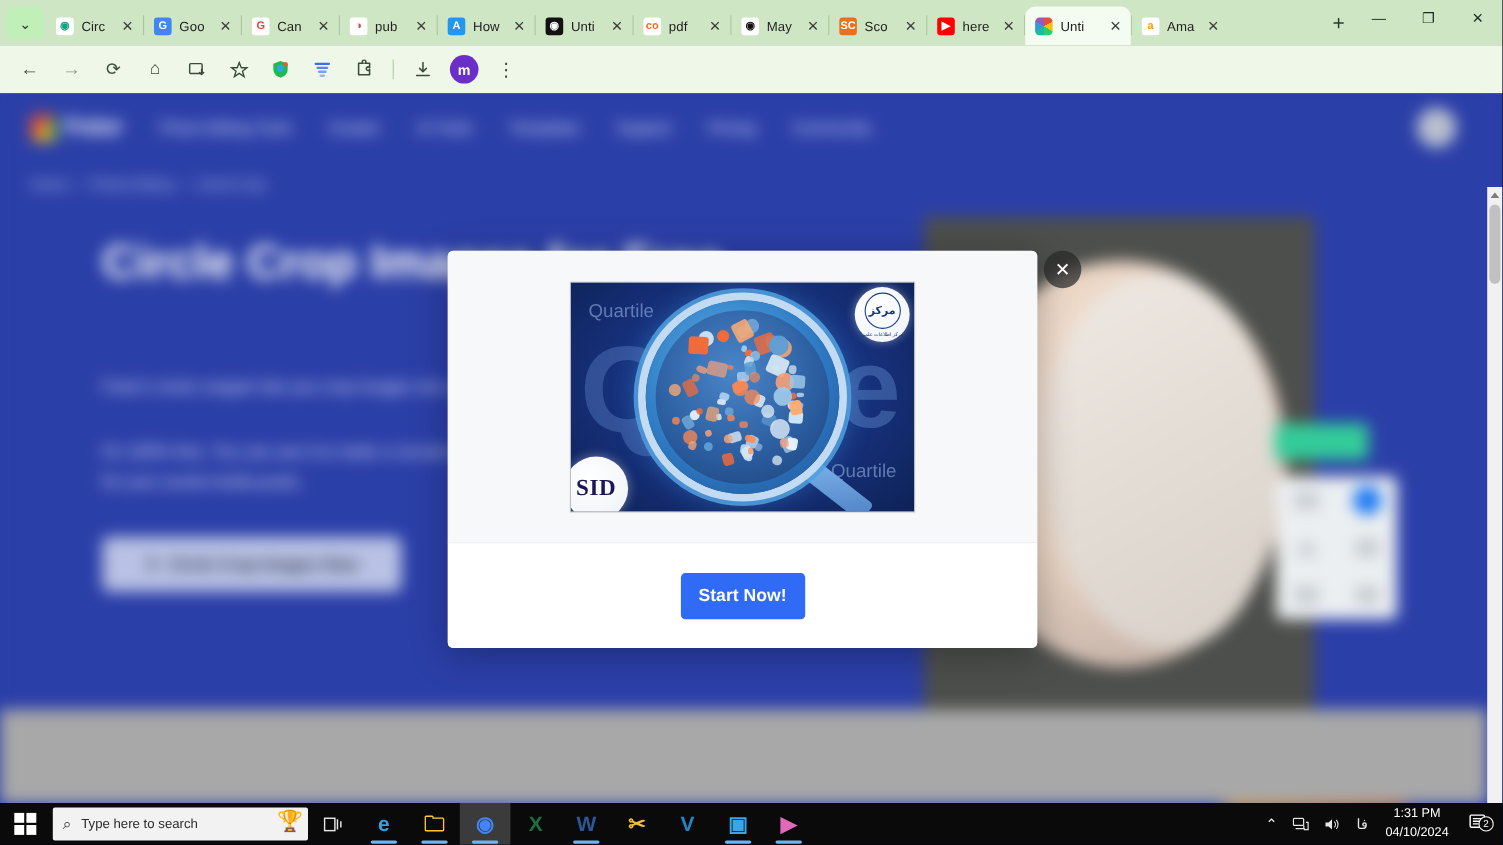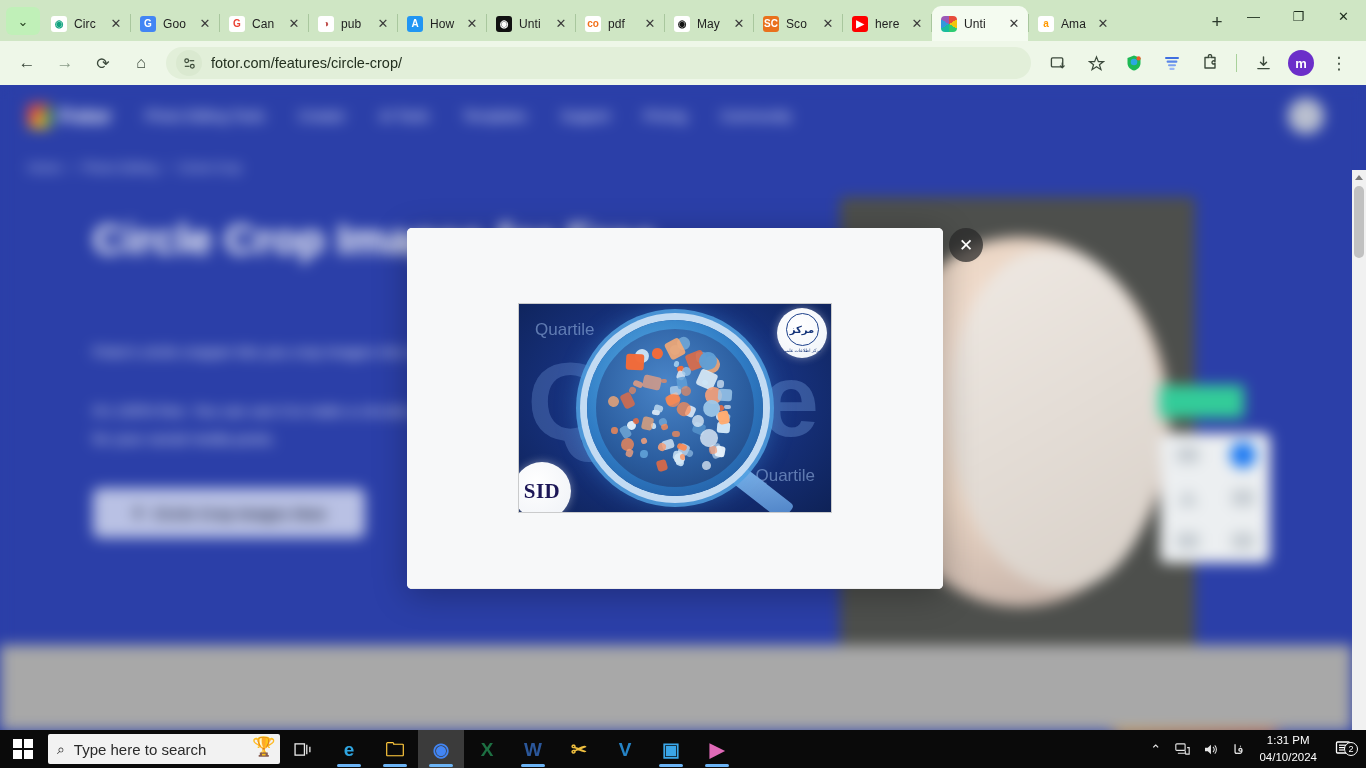--- a/index.html
+++ b/index.html
@@ -283,21 +283,21 @@
     width: 46px; height: 38px; display: flex; align-items: center; justify-content: center;
   }
   .win-logo { display: grid; grid-template-columns: 9px 9px; grid-template-rows: 9px 9px; gap: 2px; }
   .win-logo i { background: #fff; display:block; }
   .tb-search {
     width: 232px; height: 30px; background: #f2f2f2; border-radius: 2px;
     display: flex; align-items: center; padding: 0 9px; margin-left: 2px;
     position: relative; overflow: hidden;
   }
   .tb-search .mag { font-size: 14px; color: #333; margin-right: 9px; }
-  .tb-search .ph { font-size: 15px; color: #2a2a2a; white-space: nowrap; }
+  .tb-search .ph { font-size: 12px; color: #2a2a2a; white-space: nowrap; }
   .tb-search .tro { position: absolute; right: 4px; top: 1px; font-size: 19px; }
   .tb-icon {
     width: 46px; height: 38px; display: flex; align-items: center; justify-content: center;
     position: relative;
   }
   .tb-icon.run::after {
     content: ''; position: absolute; bottom: 1px; left: 11px; width: 24px; height: 3px;
     background: #6cb4f5; border-radius: 2px;
   }
   .tb-icon.active { background: #3b3b3b; }
@@ -416,31 +416,20 @@
     <div class="tb-btn">
         <span style="font-size:17px;color:#8a9c88;">→</span>
       </div>
     <div class="tb-btn">
         <span style="font-size:16px;">⟳</span>
       </div>
     <div class="tb-btn">
         <span style="font-size:16px;">⌂</span>
       </div>
 
-    <div class="omnibox">
-      <div class="site-ico">
-        <svg width="15" height="15" viewBox="0 0 16 16">
-          <circle cx="5" cy="5" r="2" fill="none" stroke="#3b4a38" stroke-width="1.3"></circle>
-          <line x1="8" y1="5" x2="13" y2="5" stroke="#3b4a38" stroke-width="1.3"></line>
-          <circle cx="11" cy="11" r="2" fill="none" stroke="#3b4a38" stroke-width="1.3"></circle>
-          <line x1="3" y1="11" x2="8" y2="11" stroke="#3b4a38" stroke-width="1.3"></line>
-        </svg>
-      </div>
-      <span class="url">fotor.com/features/circle-crop/</span>
-    </div>
 
     <div class="tb-right">
       <div class="tb-btn">
         <svg width="17" height="17" viewBox="0 0 18 18">
           <rect x="1.5" y="3" width="12" height="9.5" rx="1.2" fill="none" stroke="#3c4a3c" stroke-width="1.4"></rect>
           <path d="M13 8.5v5M13 13.5l-2-2M13 13.5l2-2" stroke="#3c4a3c" stroke-width="1.4" fill="none" stroke-linecap="round"></path>
         </svg>
       </div>
       <div class="tb-btn">
         <svg width="17" height="17" viewBox="0 0 18 18">
@@ -639,20 +628,23 @@
           <span class="ring">
             <b>مرکز</b>
           </span>
           <span class="cap">مرکز اطلاعات علمی</span>
         </div>
         <div class="badge-sid">
           <span>SID</span>
         </div>
       </div>
     </div>
+    <div class="modal-btn-area">
+      <button class="start-btn">Start Now!</button>
+    </div>
   </div>
   <div class="modal-close">
     <span>✕</span>
   </div>
 
   <div class="taskbar">
     <div class="tb-start">
       <span class="win-logo">
           <i></i>
           <i></i>

